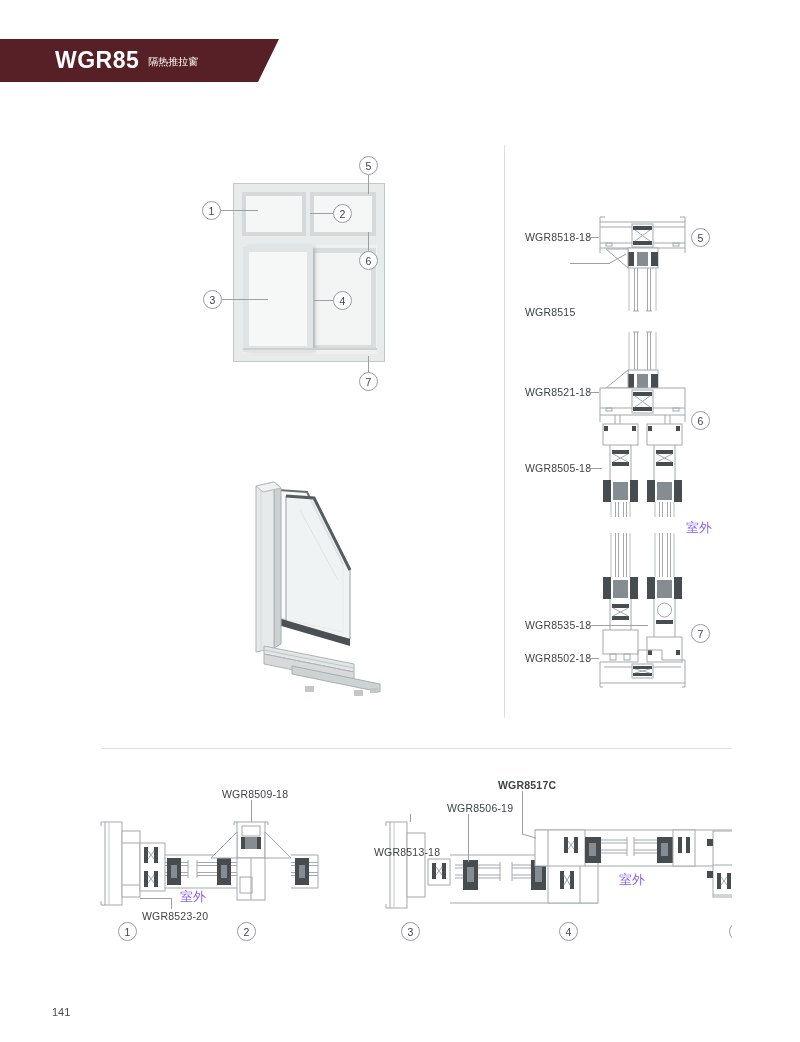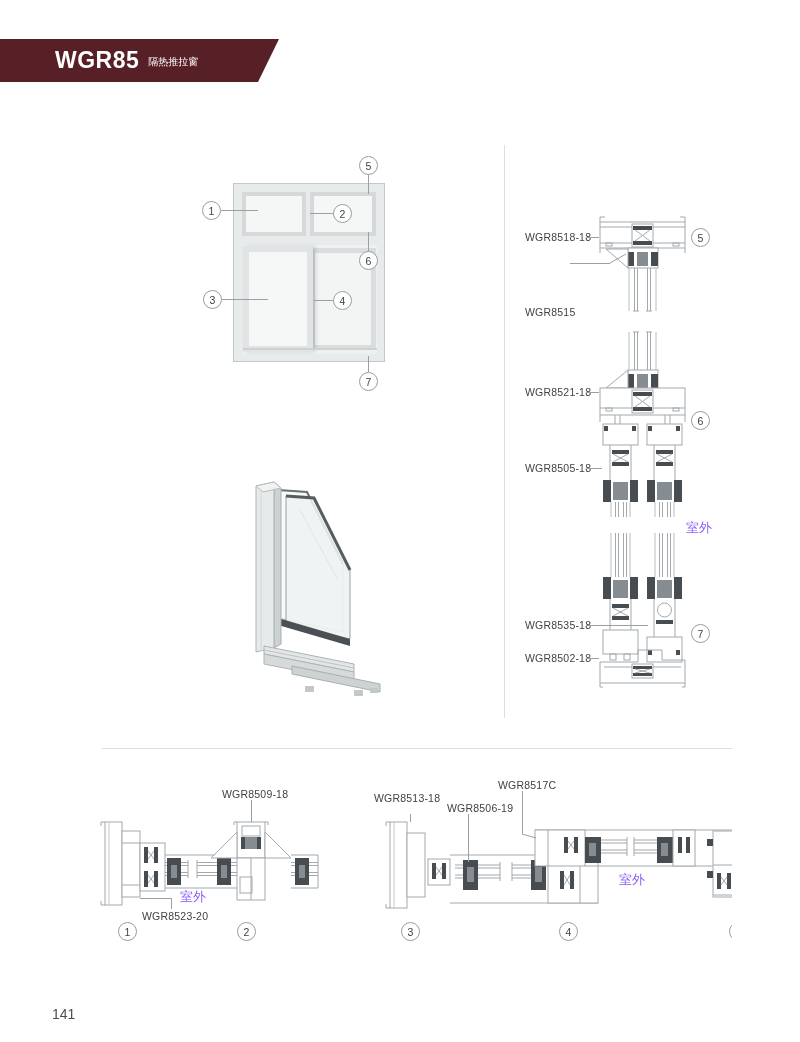--- a/index.html
+++ b/index.html
@@ -11,21 +11,21 @@
   .banner .model{font-size:23px;font-weight:bold;letter-spacing:.5px;}
   .banner .subtitle{font-size:10px;margin-left:9px;margin-top:3px;font-weight:500;}
   .hline{position:absolute;height:1px;background:#9aa1a5;}
   .vline{position:absolute;width:1px;background:#9aa1a5;}
   .divider{background:#dcdfe0;}
   .callout{position:absolute;width:19px;height:19px;border:1px solid #979ea1;border-radius:50%;
            background:#fff;display:flex;align-items:center;justify-content:center;
            font-size:10.5px;color:#3e4346;box-sizing:border-box;}
   .plabel{position:absolute;font-size:10.5px;color:#3e4346;letter-spacing:.2px;white-space:nowrap;}
   .cjk{position:absolute;font-size:13px;color:#8b5cf6;white-space:nowrap;}
-  .pagenum{position:absolute;left:52px;top:1006px;font-size:14px;color:#4a4e50;}
+  .pagenum{position:absolute;left:52px;top:1006px;font-size:11px;color:#4a4e50;}
   
   .elev{position:absolute;left:233px;top:183px;width:152px;height:179px;background:#e8ebeb;
         border:1px solid #c2c7c8;box-sizing:border-box;}
   .pane{position:absolute;background:#f5f7f7;border:4px solid #d5d9da;box-sizing:border-box;}
   .elev-bottom{position:absolute;left:9px;top:61px;width:134px;height:109px;background:#eef1f1;}
   .sash{position:absolute;box-sizing:border-box;}
   svg{position:absolute;overflow:visible;}
 </style>
 </head>
 <body>
@@ -426,23 +426,23 @@
       <rect x="327" y="56" width="6" height="7" fill="#474c50" stroke="none"></rect>
       <line x1="333" y1="50" x2="353" y2="50"></line>
         <line x1="333" y1="80" x2="353" y2="80"></line>
       <rect x="337" y="58" width="4" height="16" fill="#474c50" stroke="none"></rect>
         <rect x="347" y="58" width="4" height="16" fill="#474c50" stroke="none"></rect>
       <line x1="341" y1="62" x2="347" y2="70"></line>
         <line x1="347" y1="62" x2="341" y2="70"></line>
     </g>
   </svg>
 
-  <div class="plabel" style="left:498px;top:779px;">WGR8517C</div>
+  <div class="plabel" style="left:498px;top:779px;font-weight:bold;">WGR8517C</div>
   <div class="vline" style="left:522px;top:791px;height:43px;"></div>
-  <div class="plabel" style="left:374px;top:792px;">WGR8513-18</div>
+  <div class="plabel" style="left:374px;top:846px;">WGR8513-18</div>
   <div class="vline" style="left:410px;top:814px;height:8px;"></div>
   <div class="plabel" style="left:447px;top:802px;">WGR8506-19</div>
   <div class="vline" style="left:468px;top:814px;height:48px;"></div>
   <div class="cjk" style="left:619px;top:871px;">室外</div>
   <div class="callout" style="left:401px;top:922px;">
       <span>3</span>
     </div>
   <div class="callout" style="left:559px;top:922px;">
       <span>4</span>
     </div>

